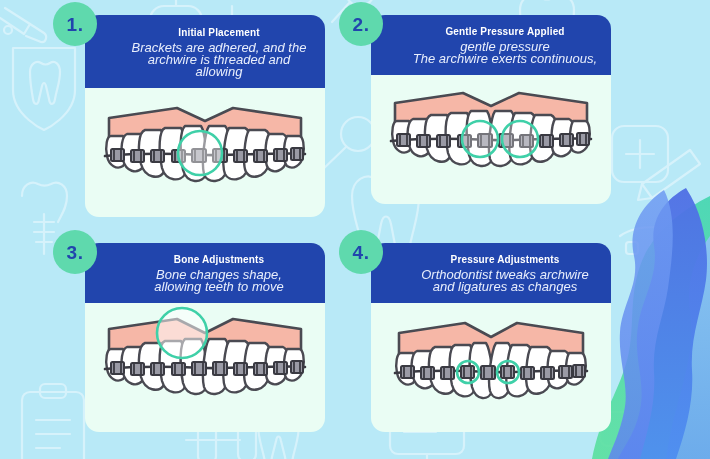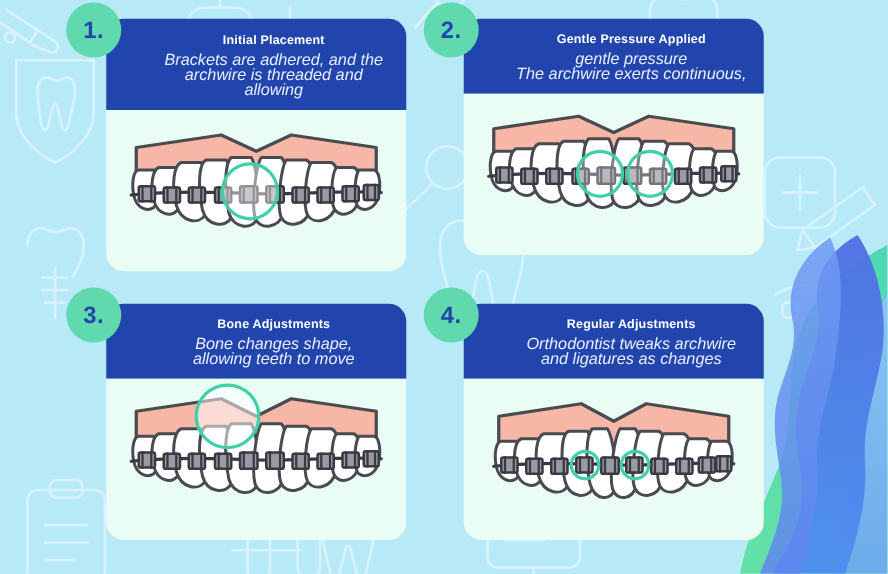--- a/index.html
+++ b/index.html
@@ -416,21 +416,21 @@
             </g>
         </g>
         <circle cx="97" cy="30" r="25" fill="#ffffff" fill-opacity="0.52" stroke="#3fd0a8" stroke-width="2.6"></circle>
       </svg>
     </div>
   </div>
 
   <div class="card" id="card-4">
     <div class="card-head">
       <div class="badge">4.</div>
-      <p class="card-title">Regular Adjustments</p>
+      <p class="card-title">Pressure Adjustments</p>
       <p class="card-sub">Orthodontist tweaks archwire</p>
       <p class="card-sub">and ligatures as changes</p>
     </div>
     <div class="card-body">
       <svg viewBox="0 0 240 129">
         <path d="M28 30 L94 20 L120 34 L146 20 L212 30 L212 62 L28 62 Z" fill="#f6b7a7" stroke="#4a4a52" stroke-width="2.6" stroke-linejoin="round"></path>
         <g fill="#ffffff" stroke="#4a4a52" stroke-width="2.4" stroke-linejoin="round">
           <path d="M30 50 C26 50 24 60 26 70 C28 80 36 84 42 80 C46 76 46 58 42 50 Z"></path>
           <path d="M46 48 C41 50 39 62 42 74 C45 86 56 88 61 82 C65 76 64 54 60 48 Z"></path>
           <path d="M64 44 C58 46 56 62 60 78 C64 92 78 94 83 86 C87 78 84 50 80 44 Z"></path>

